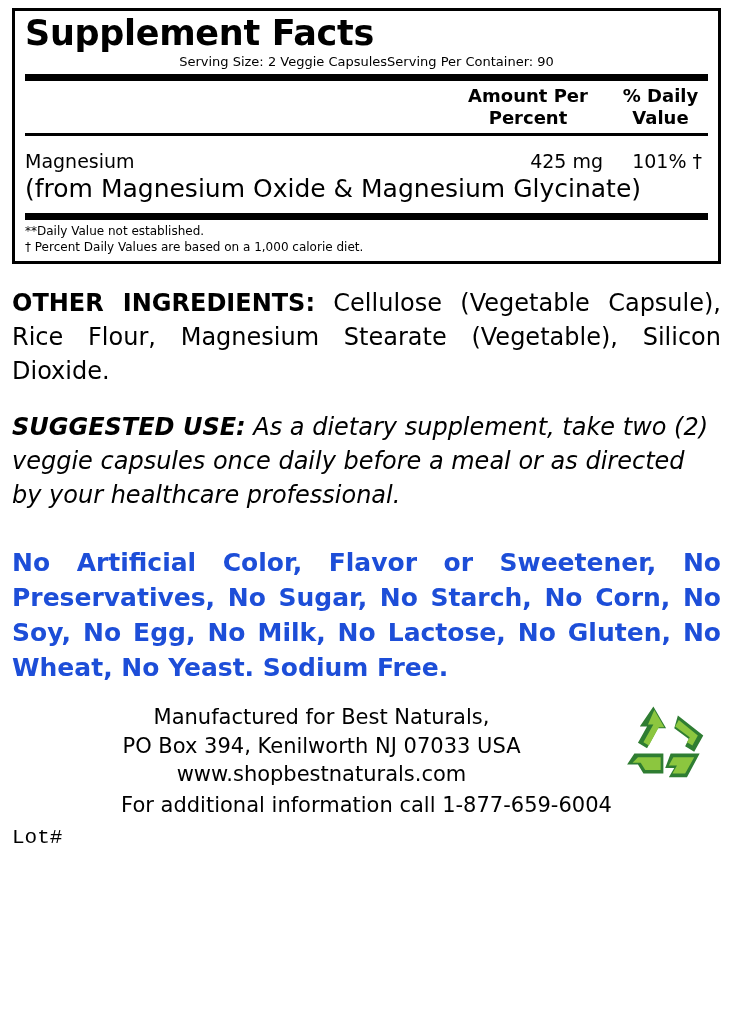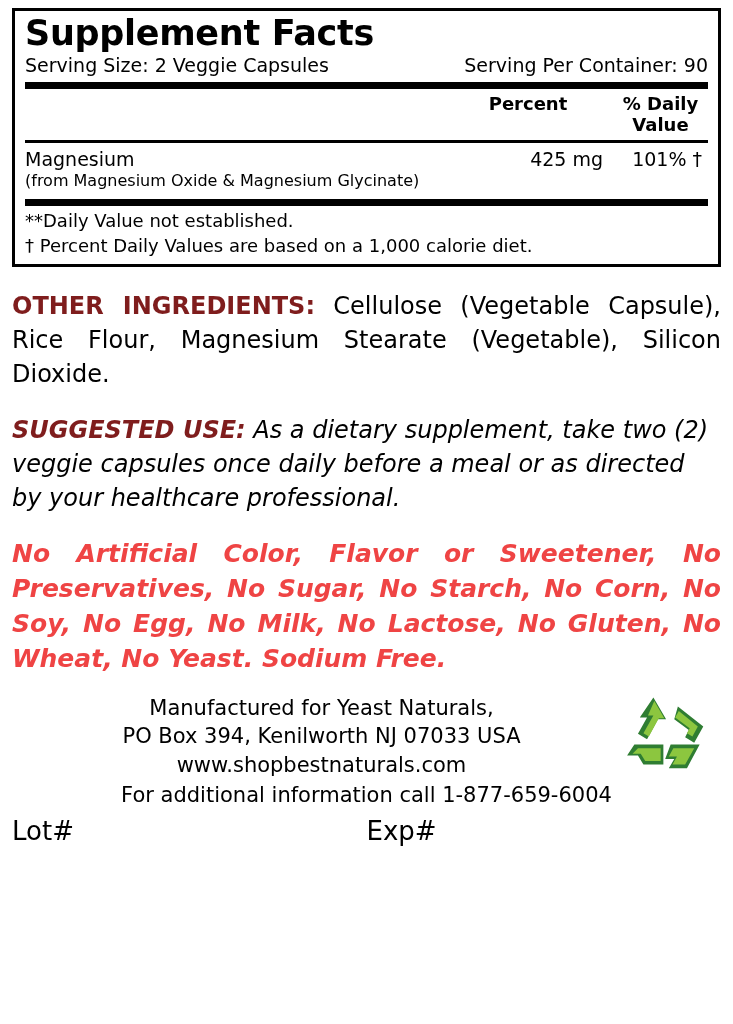--- a/index.html
+++ b/index.html
@@ -32,22 +32,22 @@
   }
   .sf-title {
     font-size: 35px;
     font-weight: bold;
     line-height: 1.05;
     letter-spacing: -0.3px;
     margin: 0 0 2px 0;
   }
   .sf-serving-row {
     display: flex;
-    justify-content: space-between;
-    font-size: 19px;
+    justify-content: center;
+    font-size: 13px;
     line-height: 1.2;
     padding-bottom: 3px;
   }
   .rule-thick {
     border-top: 7px solid #000;
     margin: 2px 0 0 0;
   }
   .rule-medium {
     border-top: 3px solid #000;
     margin: 0;
@@ -67,67 +67,66 @@
     text-align: center;
   }
   .sf-head-dv {
     width: 95px;
     text-align: center;
   }
   .sf-nutrient {
     display: flex;
     align-items: flex-end;
     font-size: 19px;
-    padding: 5px 0 0 0;
+    padding: 14px 0 0 0;
     line-height: 1.25;
   }
   .sf-nutrient .name {
     flex: 1 1 auto;
   }
   .sf-nutrient .amount {
     width: 170px;
     text-align: right;
     padding-right: 4px;
   }
   .sf-nutrient .dv {
     width: 95px;
     text-align: right;
     padding-right: 6px;
   }
   .sf-subnote {
-    font-size: 16px;
+    font-size: 25px;
     line-height: 1.25;
     padding: 0 0 6px 0;
   }
   .sf-footnotes {
-    font-size: 18px;
+    font-size: 12px;
     line-height: 1.35;
     padding-top: 3px;
   }
 
   
   .body-block {
     margin-top: 22px;
     font-size: 24px;
     line-height: 1.42;
     text-align: justify;
   }
   .body-block.nojustify {
     text-align: left;
     font-style: italic;
   }
   .label-strong {
-    color: #7f1d1d;
+    color: #000000;
     font-weight: bold;
   }
   .claims {
-    margin-top: 20px;
-    color: #ef4444;
-    font-weight: bold;
-    font-style: italic;
+    margin-top: 33px;
+    color: #1d4ed8;
+    font-weight: bold;
     font-size: 25px;
     line-height: 1.40;
     text-align: justify;
   }
 
   
   .footer {
     margin-top: 18px;
     position: relative;
   }
@@ -145,22 +144,23 @@
   }
   .recycle {
     position: absolute;
     right: 8px;
     top: -2px;
     width: 92px;
     height: 78px;
   }
   .lot-row {
     display: flex;
-    font-size: 26px;
+    font-size: 21px;
     margin-top: 6px;
+    font-family: Liberation Mono, monospace;
   }
   .lot-row .lot {
     width: 50%;
     text-align: left;
   }
   .lot-row .exp {
     width: 50%;
     text-align: left;
   }
 </style>
@@ -175,20 +175,21 @@
 
     <div class="sf-serving-row">
       <span>Serving Size: 2 Veggie Capsules</span>
       <span>Serving Per Container: 90</span>
     </div>
 
     <div class="rule-thick"></div>
 
     <div class="sf-head-row">
       <div class="sf-head-amount">
+        <div>Amount Per</div>
         <div>Percent</div>
       </div>
       <div class="sf-head-dv">
         <div>% Daily</div>
         <div>Value</div>
       </div>
     </div>
 
     <div class="rule-medium"></div>
 
@@ -232,26 +233,25 @@
 
         <path d="M14 58 L46 58 L46 80 L24 80 L18 70 L6 70 Z" fill="#2F7D32"></path>
         <path d="M18 62 L43 62 L43 76 L26 76 L21 68 L12 68 Z" fill="#8CC63F"></path>
 
         <path d="M54 58 L86 58 L72 84 L52 84 L58 74 L48 74 Z" fill="#2F7D32"></path>
         <path d="M57 62 L80 62 L70 80 L56 80 L61 71 L52 71 Z" fill="#8CC63F"></path>
       </svg>
     </div>
 
     <div class="footer-center">
-      <div>Manufactured for Yeast Naturals,</div>
+      <div>Manufactured for Best Naturals,</div>
       <div>PO Box 394, Kenilworth NJ 07033 USA</div>
       <div>www.shopbestnaturals.com</div>
     </div>
 
     <div class="footer-wide">For additional information call 1-877-659-6004</div>
 
     <div class="lot-row">
       <span class="lot">Lot#</span>
-      <span class="exp">Exp#</span>
     </div>
   </div>
 
 </div>
 
 </body></html>

